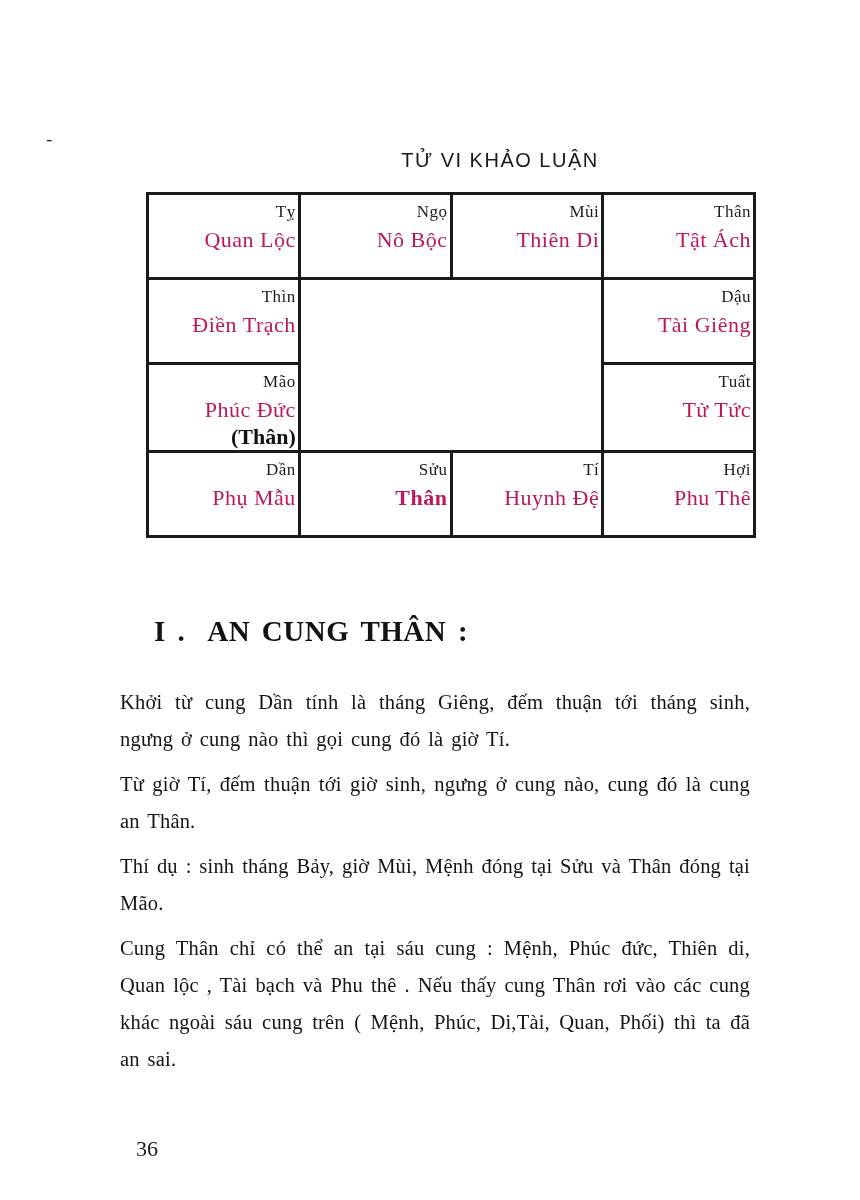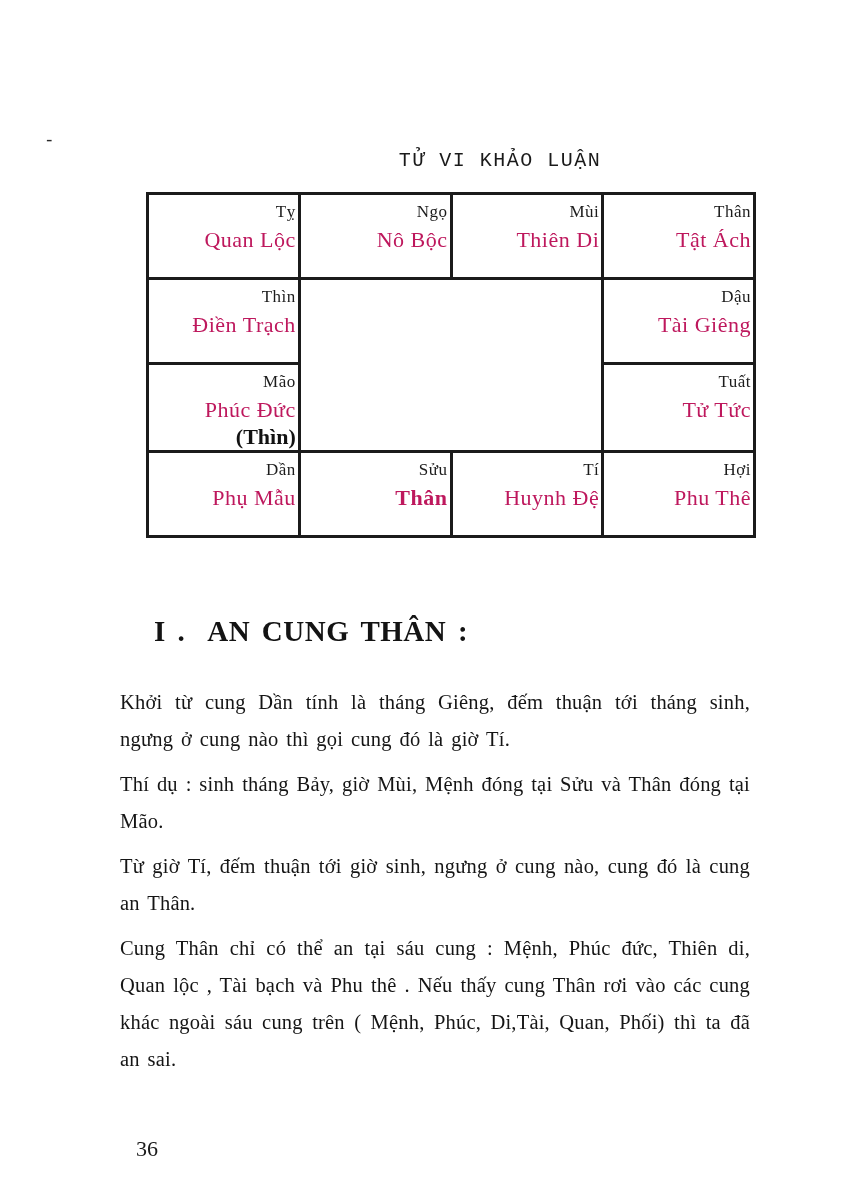--- a/index.html
+++ b/index.html
@@ -28,21 +28,21 @@
   }
   
   .running-title {
     position: absolute;
     top: 149px;
     left: 0;
     width: 860px;
     padding-left: 140px;
     box-sizing: border-box;
     text-align: center;
-    font-family: Liberation Mono, monospace;
+    font-family: Liberation Sans, sans-serif;
     font-size: 20px;
     font-weight: 500;
     letter-spacing: 1.5px;
     color: #1a1a1a;
   }
   
   .palace-chart {
     position: absolute;
     left: 146px;
     top: 192px;
@@ -158,21 +158,21 @@
         <td class="center-empty" colspan="2" rowspan="2"></td>
         <td>
           <div class="branch">Dậu</div>
           <div class="palace">Tài Giêng</div>
         </td>
       </tr>
       <tr>
         <td>
           <div class="branch">Mão</div>
           <div class="palace">Phúc Đức</div>
-          <div class="note bold">(Thìn)</div>
+          <div class="note bold">(Thân)</div>
         </td>
         <td>
           <div class="branch">Tuất</div>
           <div class="palace">Tử Tức</div>
         </td>
       </tr>
       <tr>
         <td>
           <div class="branch">Dần</div>
           <div class="palace">Phụ Mẫu</div>
@@ -190,20 +190,20 @@
           <div class="palace">Phu Thê</div>
         </td>
       </tr>
     </tbody>
   </table>
 
   <div class="section-heading">I .  AN CUNG THÂN :</div>
 
   <div class="body-text">
     <p>Khởi từ cung Dần tính là tháng Giêng, đếm thuận tới tháng sinh, ngưng ở cung nào thì gọi cung đó là giờ Tí.</p>
+    <p>Từ giờ Tí, đếm thuận tới giờ sinh, ngưng ở cung nào, cung đó là cung an Thân.</p>
     <p>Thí dụ : sinh tháng Bảy, giờ Mùi, Mệnh đóng tại Sửu và Thân đóng tại Mão.</p>
-    <p>Từ giờ Tí, đếm thuận tới giờ sinh, ngưng ở cung nào, cung đó là cung an Thân.</p>
     <p>Cung Thân chỉ có thể an tại sáu cung : Mệnh, Phúc đức, Thiên di, Quan lộc , Tài bạch và Phu thê . Nếu thấy cung Thân rơi vào các cung khác ngoài sáu cung trên ( Mệnh, Phúc, Di,Tài, Quan, Phối) thì ta đã an sai.</p>
   </div>
 
   <div class="page-number">36</div>
 
 </div>
 
 </body></html>

